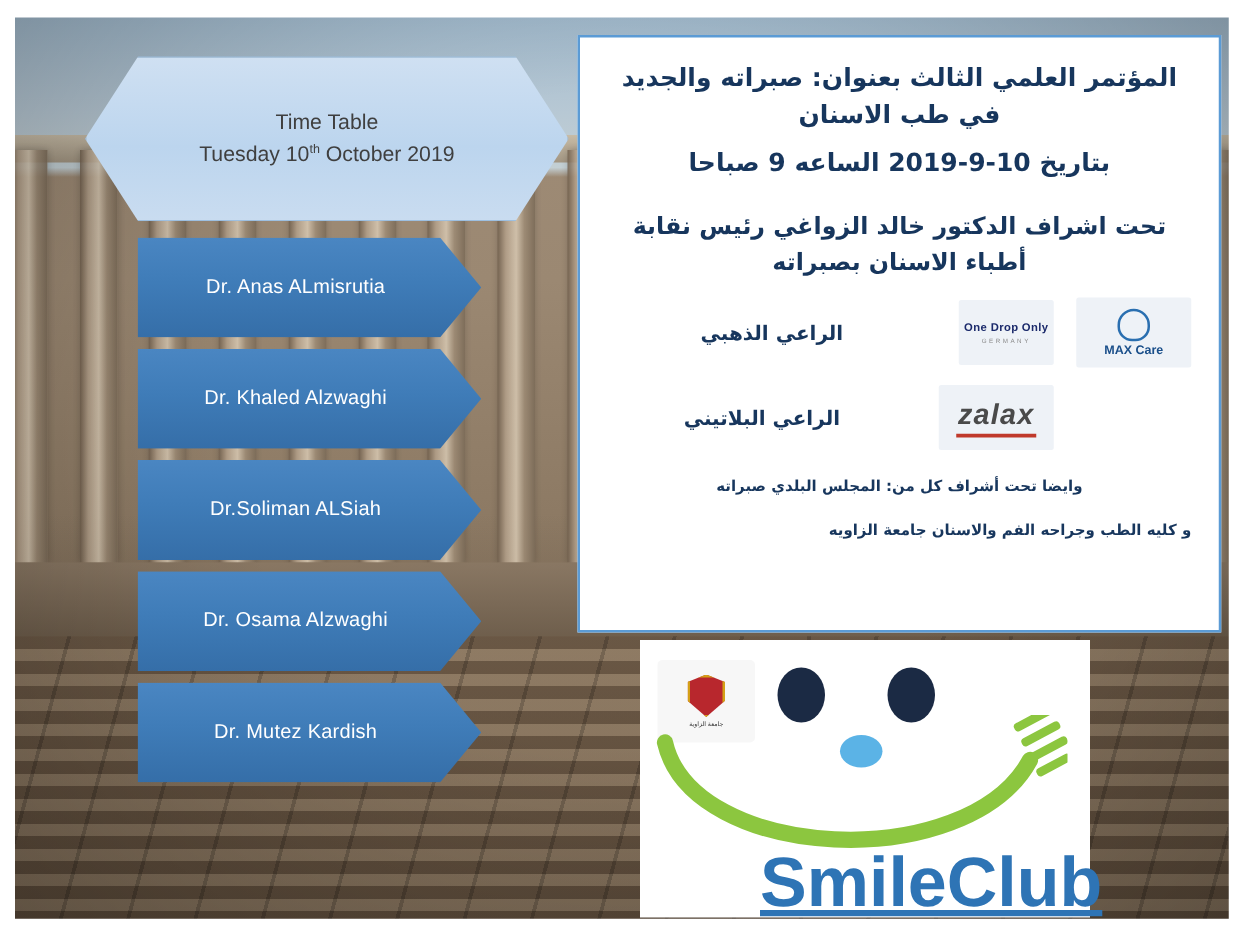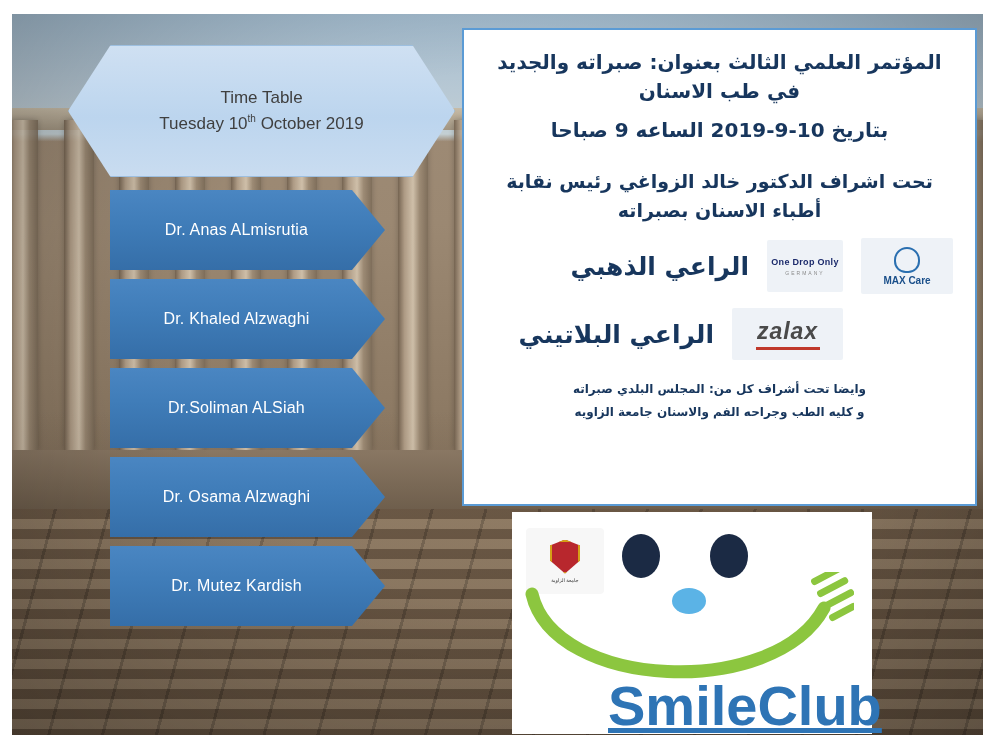--- a/index.html
+++ b/index.html
@@ -162,21 +162,22 @@
   .sponsor-row {
     display: flex;
     align-items: center;
     justify-content: flex-start;
     margin-top: 14px;
     gap: 18px;
     direction: rtl;
   }
   .sponsor-label {
     flex: 1;
-    font-size: 25px;
+    text-align: center;
+    font-size: 16px;
     color: #17365d;
     font-weight: bold;
     font-family: "DejaVu Sans", "Liberation Sans", sans-serif;
   }
   .logo-box {
     background: #eef2f7;
     border-radius: 2px;
     display: flex;
     align-items: center;
     justify-content: center;
@@ -204,21 +205,21 @@
     letter-spacing: .3px;
   }
   .logo-onedrop .sub {
     font-size: 5px;
     letter-spacing: 2px;
     color: #8a8a8a;
     font-weight: normal;
     margin-top: 3px;
   }
   .logo-zalax {
-    width: 111px; height: 52px;
+    width: 92px; height: 52px;
     flex-direction: column;
     font-size: 23px;
     color: #4a4a4a;
     font-weight: bold;
     font-style: italic;
     letter-spacing: 1px;
   }
   .logo-zalax .bar {
     width: 64px; height: 3px;
     background: #c0392b;
@@ -362,21 +363,21 @@
     <div class="sponsor-row">
       <div style="width:92px;flex-shrink:0;"></div>
       <div class="logo-box logo-zalax">
         <span>zalax</span>
         <span class="bar"></span>
       </div>
       <div class="sponsor-label">الراعي البلاتيني</div>
     </div>
 
     <div class="ar ar-bottom">وايضا تحت أشراف كل من: المجلس البلدي صبراته</div>
-    <div class="ar ar-bottom" style="margin-top:4px;">و كليه الطب وجراحه الفم والاسنان جامعة الزاويه</div>
+    <div class="ar ar-bottom" style="margin-top:16px;text-align:right;">و كليه الطب وجراحه الفم والاسنان جامعة الزاويه</div>
   </div>
 
   <div class="smilecard">
     <div class="uni-crest">
       <div class="shield"></div>
       <div class="cap">جامعة الزاوية</div>
     </div>
     <div class="eye left"></div>
     <div class="eye right"></div>
     <div class="nose"></div>

